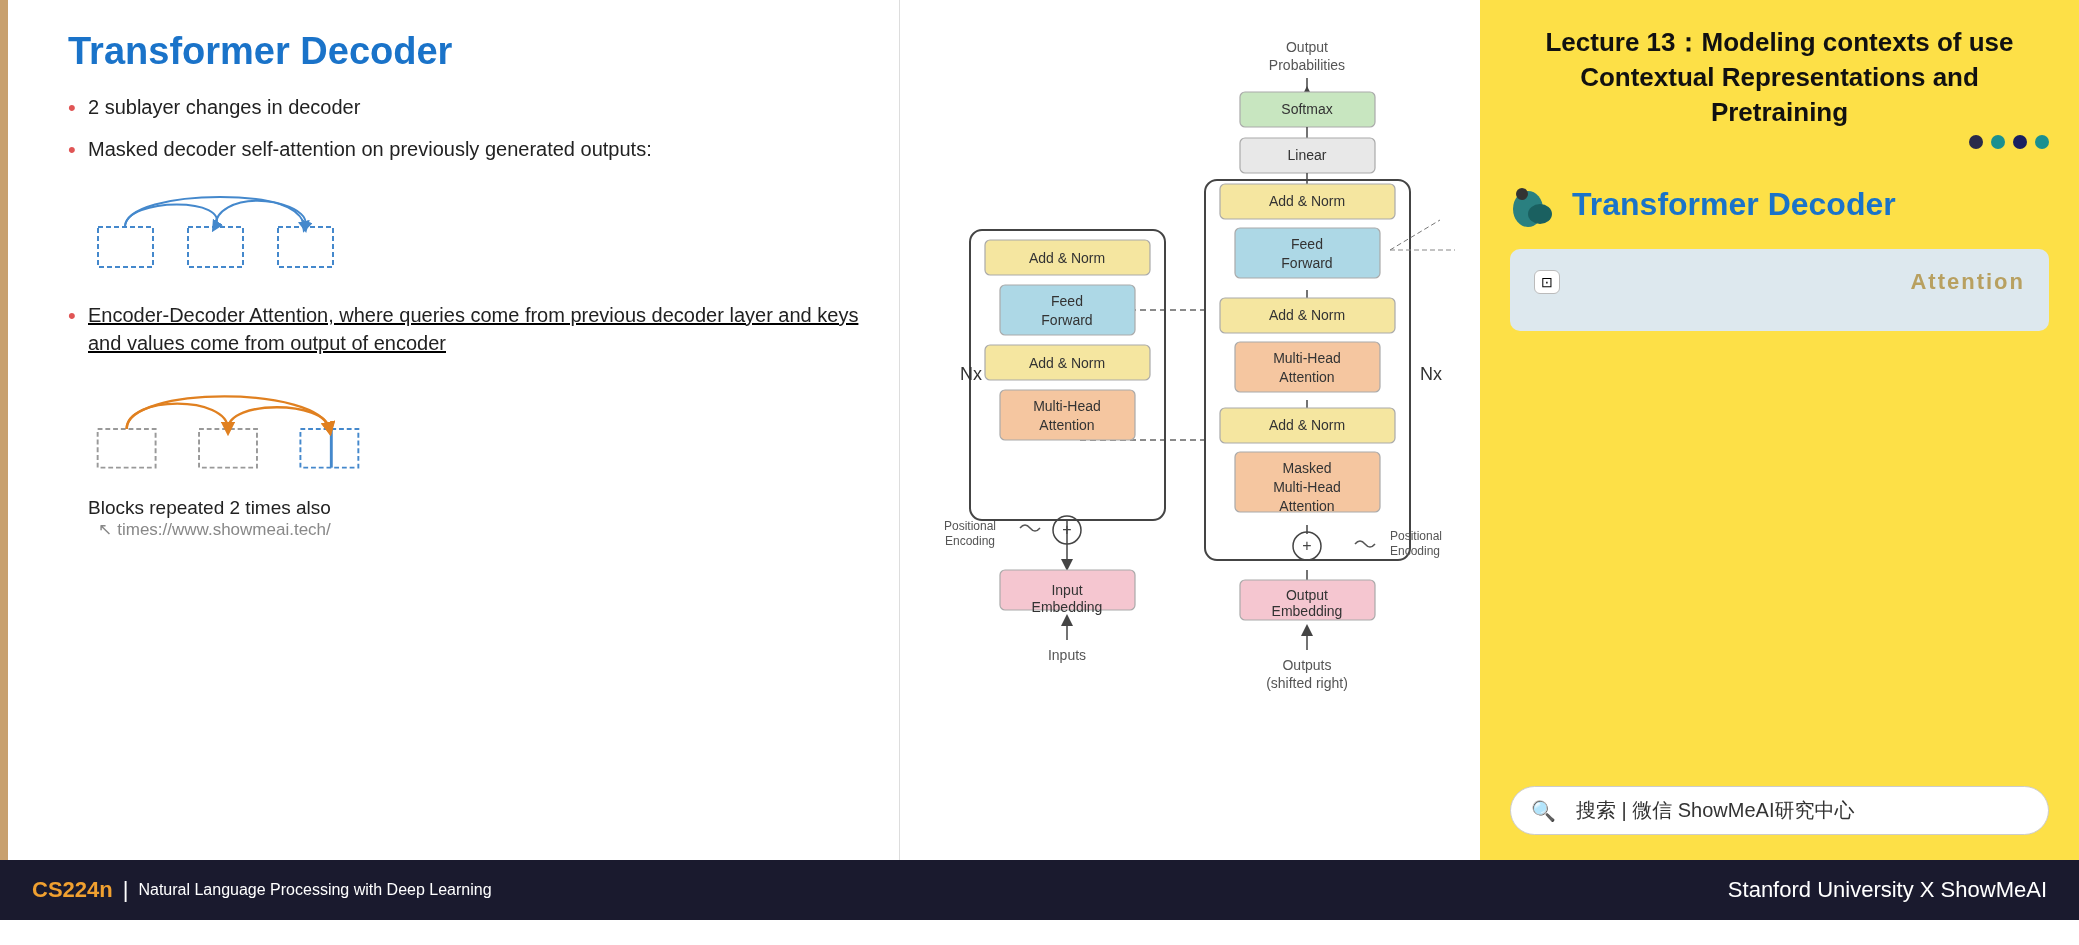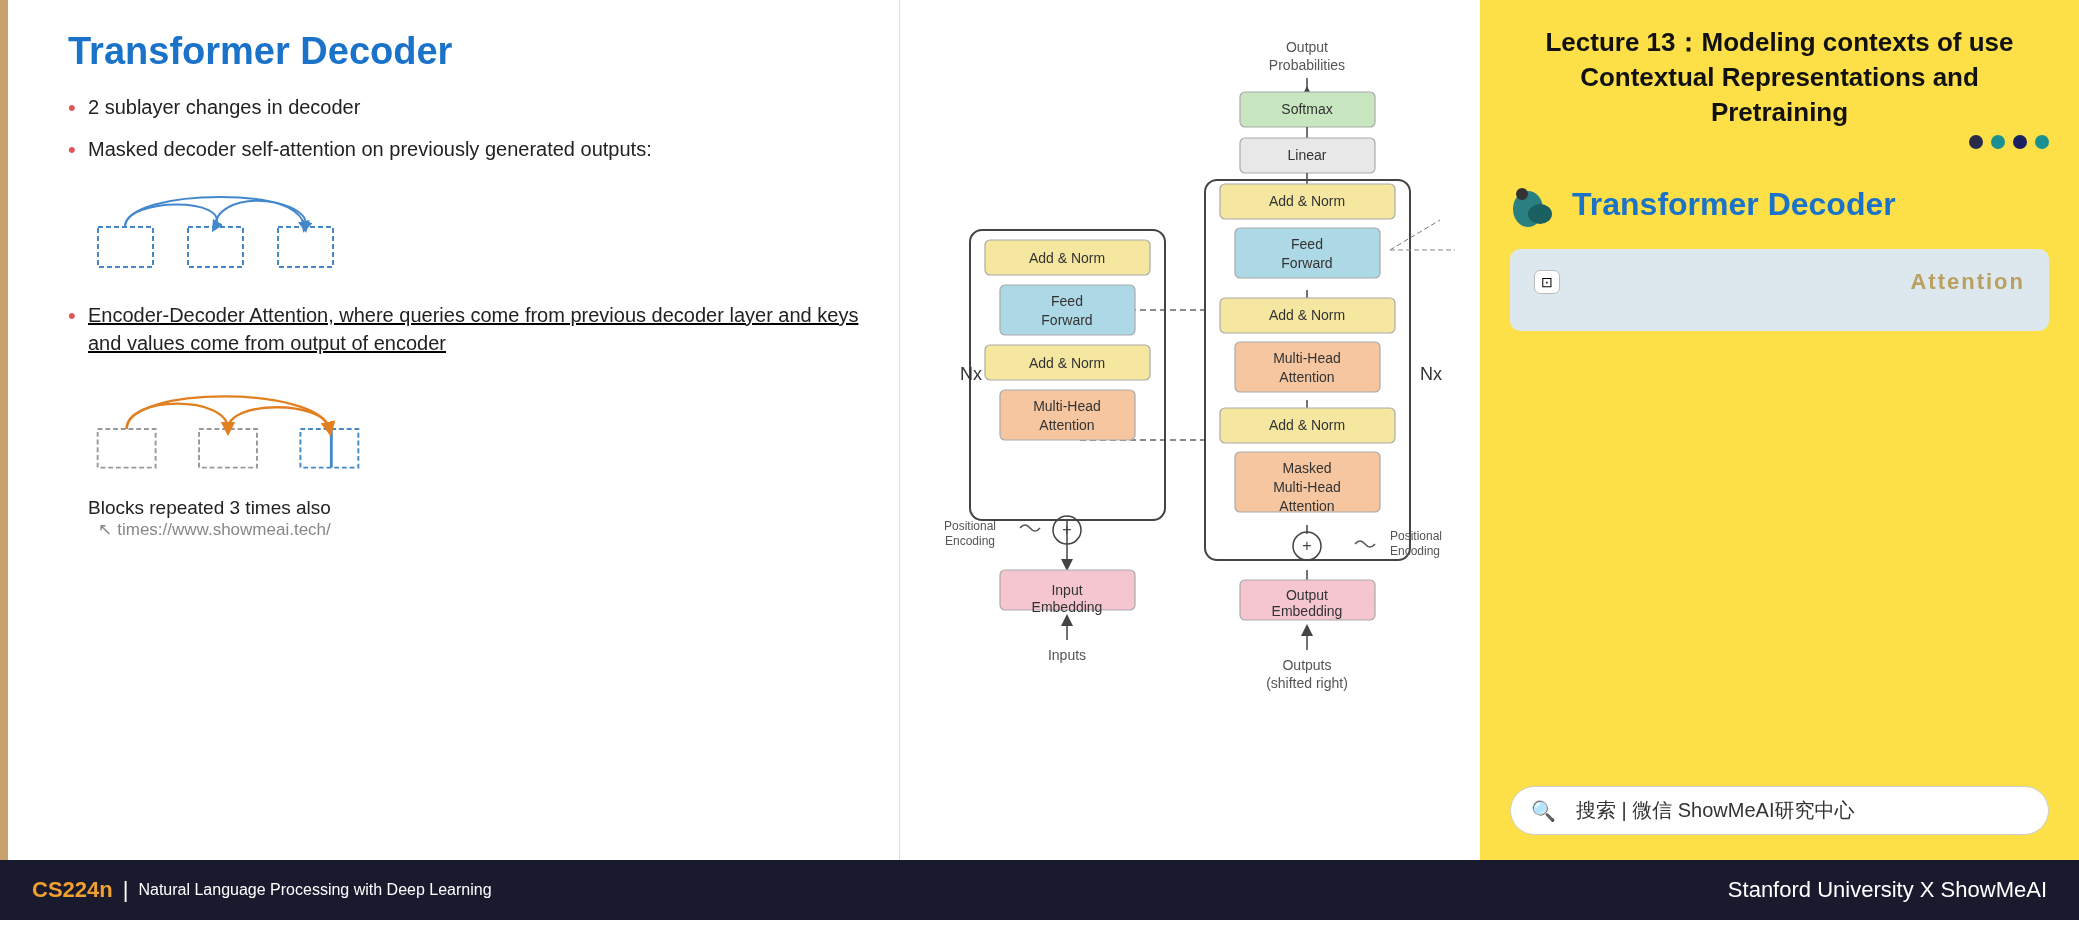--- a/index.html
+++ b/index.html
@@ -308,21 +308,21 @@
         <path d="M40 50 C40 15 145 15 145 50" fill="none" stroke="#e08020" stroke-width="2.5" marker-end="url(#arrorange)"></path>
         <path d="M40 50 C40 5 240 5 250 50" fill="none" stroke="#e08020" stroke-width="2.5" marker-end="url(#arrorange)"></path>
         <path d="M145 50 C145 20 245 20 250 50" fill="none" stroke="#e08020" stroke-width="2.5" marker-end="url(#arrorange)"></path>
         <defs>
           <marker id="arrorange" markerWidth="6" markerHeight="6" refX="3" refY="3" orient="auto">
             <path d="M0,0 L6,3 L0,6 Z" fill="#e08020"></path>
           </marker>
         </defs>
       </svg>
 
-      <div class="blocks-text">Blocks repeated 3 times also</div>
+      <div class="blocks-text">Blocks repeated 2 times also</div>
       <div class="url-text">
         <span>↖</span>
         <span>times://www.showmeai.tech/</span>
       </div>
     </div>
 
     <div class="diagram-panel">
       <svg viewBox="0 0 560 820" width="560" height="820">
 
         <line x1="170" y1="290" x2="295" y2="290" stroke="#666" stroke-width="1.5" stroke-dasharray="6,4"></line>

